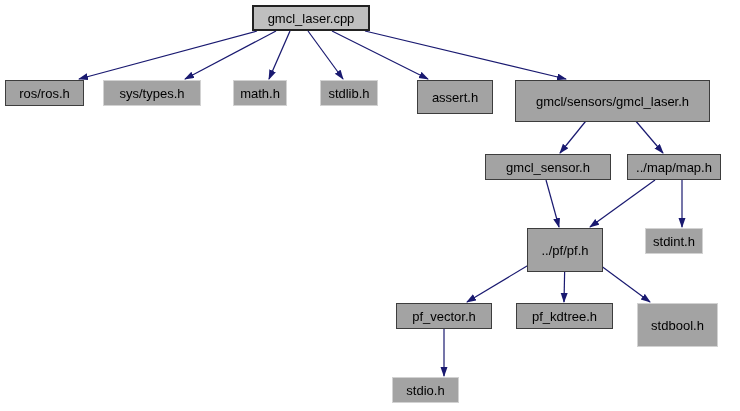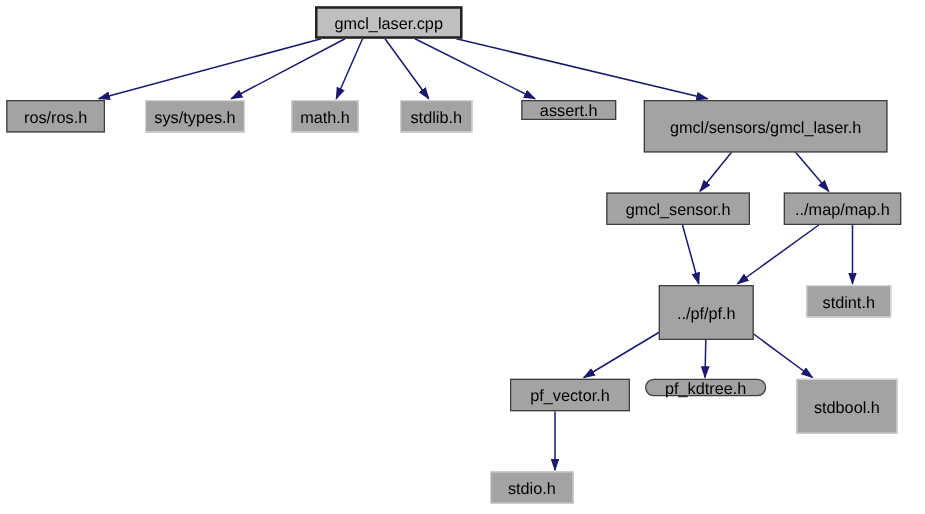--- a/index.html
+++ b/index.html
@@ -75,27 +75,27 @@
         <line x1="682" y1="180" x2="682" y2="227" stroke="#191970" marker-end="url(#arrowhead)"></line>
         <line x1="547" y1="254" x2="467" y2="302" stroke="#191970" marker-end="url(#arrowhead)"></line>
         <line x1="565" y1="254" x2="564" y2="302" stroke="#191970" marker-end="url(#arrowhead)"></line>
         <line x1="585" y1="254" x2="650" y2="302" stroke="#191970" marker-end="url(#arrowhead)"></line>
         <line x1="444" y1="329" x2="444" y2="376" stroke="#191970" marker-end="url(#arrowhead)"></line>
       </g>
   </svg>
   <div>
       <div class="node main" style="left: 252px; top: 5px; width: 118px; height: 26px;">gmcl_laser.cpp</div>
       <div class="node linked" style="left: 5px; top: 80px; width: 79px; height: 26px;">ros/ros.h</div>
-      <div class="node plain" style="left: 116px; top: 80px; width: 80px; height: 26px;">sys/types.h</div>
+      <div class="node plain" style="left: 103px; top: 80px; width: 98px; height: 26px;">sys/types.h</div>
       <div class="node plain" style="left: 233px; top: 80px; width: 54px; height: 26px;">math.h</div>
       <div class="node plain" style="left: 320px; top: 80px; width: 58px; height: 26px;">stdlib.h</div>
-      <div class="node linked" style="left: 417px; top: 80px; width: 76px; height: 16px;">assert.h</div>
+      <div class="node linked" style="left: 417px; top: 80px; width: 76px; height: 34px;">assert.h</div>
       <div class="node linked" style="left: 515px; top: 80px; width: 195px; height: 42px;">gmcl/sensors/gmcl_laser.h</div>
-      <div class="node linked" style="left: 485px; top: 154px; width: 115px; height: 26px;">gmcl_sensor.h</div>
+      <div class="node linked" style="left: 485px; top: 154px; width: 126px; height: 26px;">gmcl_sensor.h</div>
       <div class="node linked" style="left: 627px; top: 154px; width: 94px; height: 26px;">../map/map.h</div>
       <div class="node linked" style="left: 527px; top: 228px; width: 76px; height: 44px;">../pf/pf.h</div>
-      <div class="node plain" style="left: 645px; top: 228px; width: 68px; height: 26px;">stdint.h</div>
-      <div class="node linked" style="left: 408px; top: 303px; width: 96px; height: 26px;">pf_vector.h</div>
-      <div class="node linked" style="left: 516px; top: 303px; width: 97px; height: 14px; border-radius: 11px;">pf_kdtree.h</div>
+      <div class="node plain" style="left: 645px; top: 228px; width: 58px; height: 26px;">stdint.h</div>
+      <div class="node linked" style="left: 396px; top: 303px; width: 96px; height: 26px;">pf_vector.h</div>
+      <div class="node linked" style="left: 516px; top: 303px; width: 97px; height: 26px;">pf_kdtree.h</div>
       <div class="node plain" style="left: 637px; top: 303px; width: 81px; height: 44px;">stdbool.h</div>
       <div class="node plain" style="left: 392px; top: 377px; width: 67px; height: 26px;">stdio.h</div>
     </div>
 </div>
 
 </body></html>

